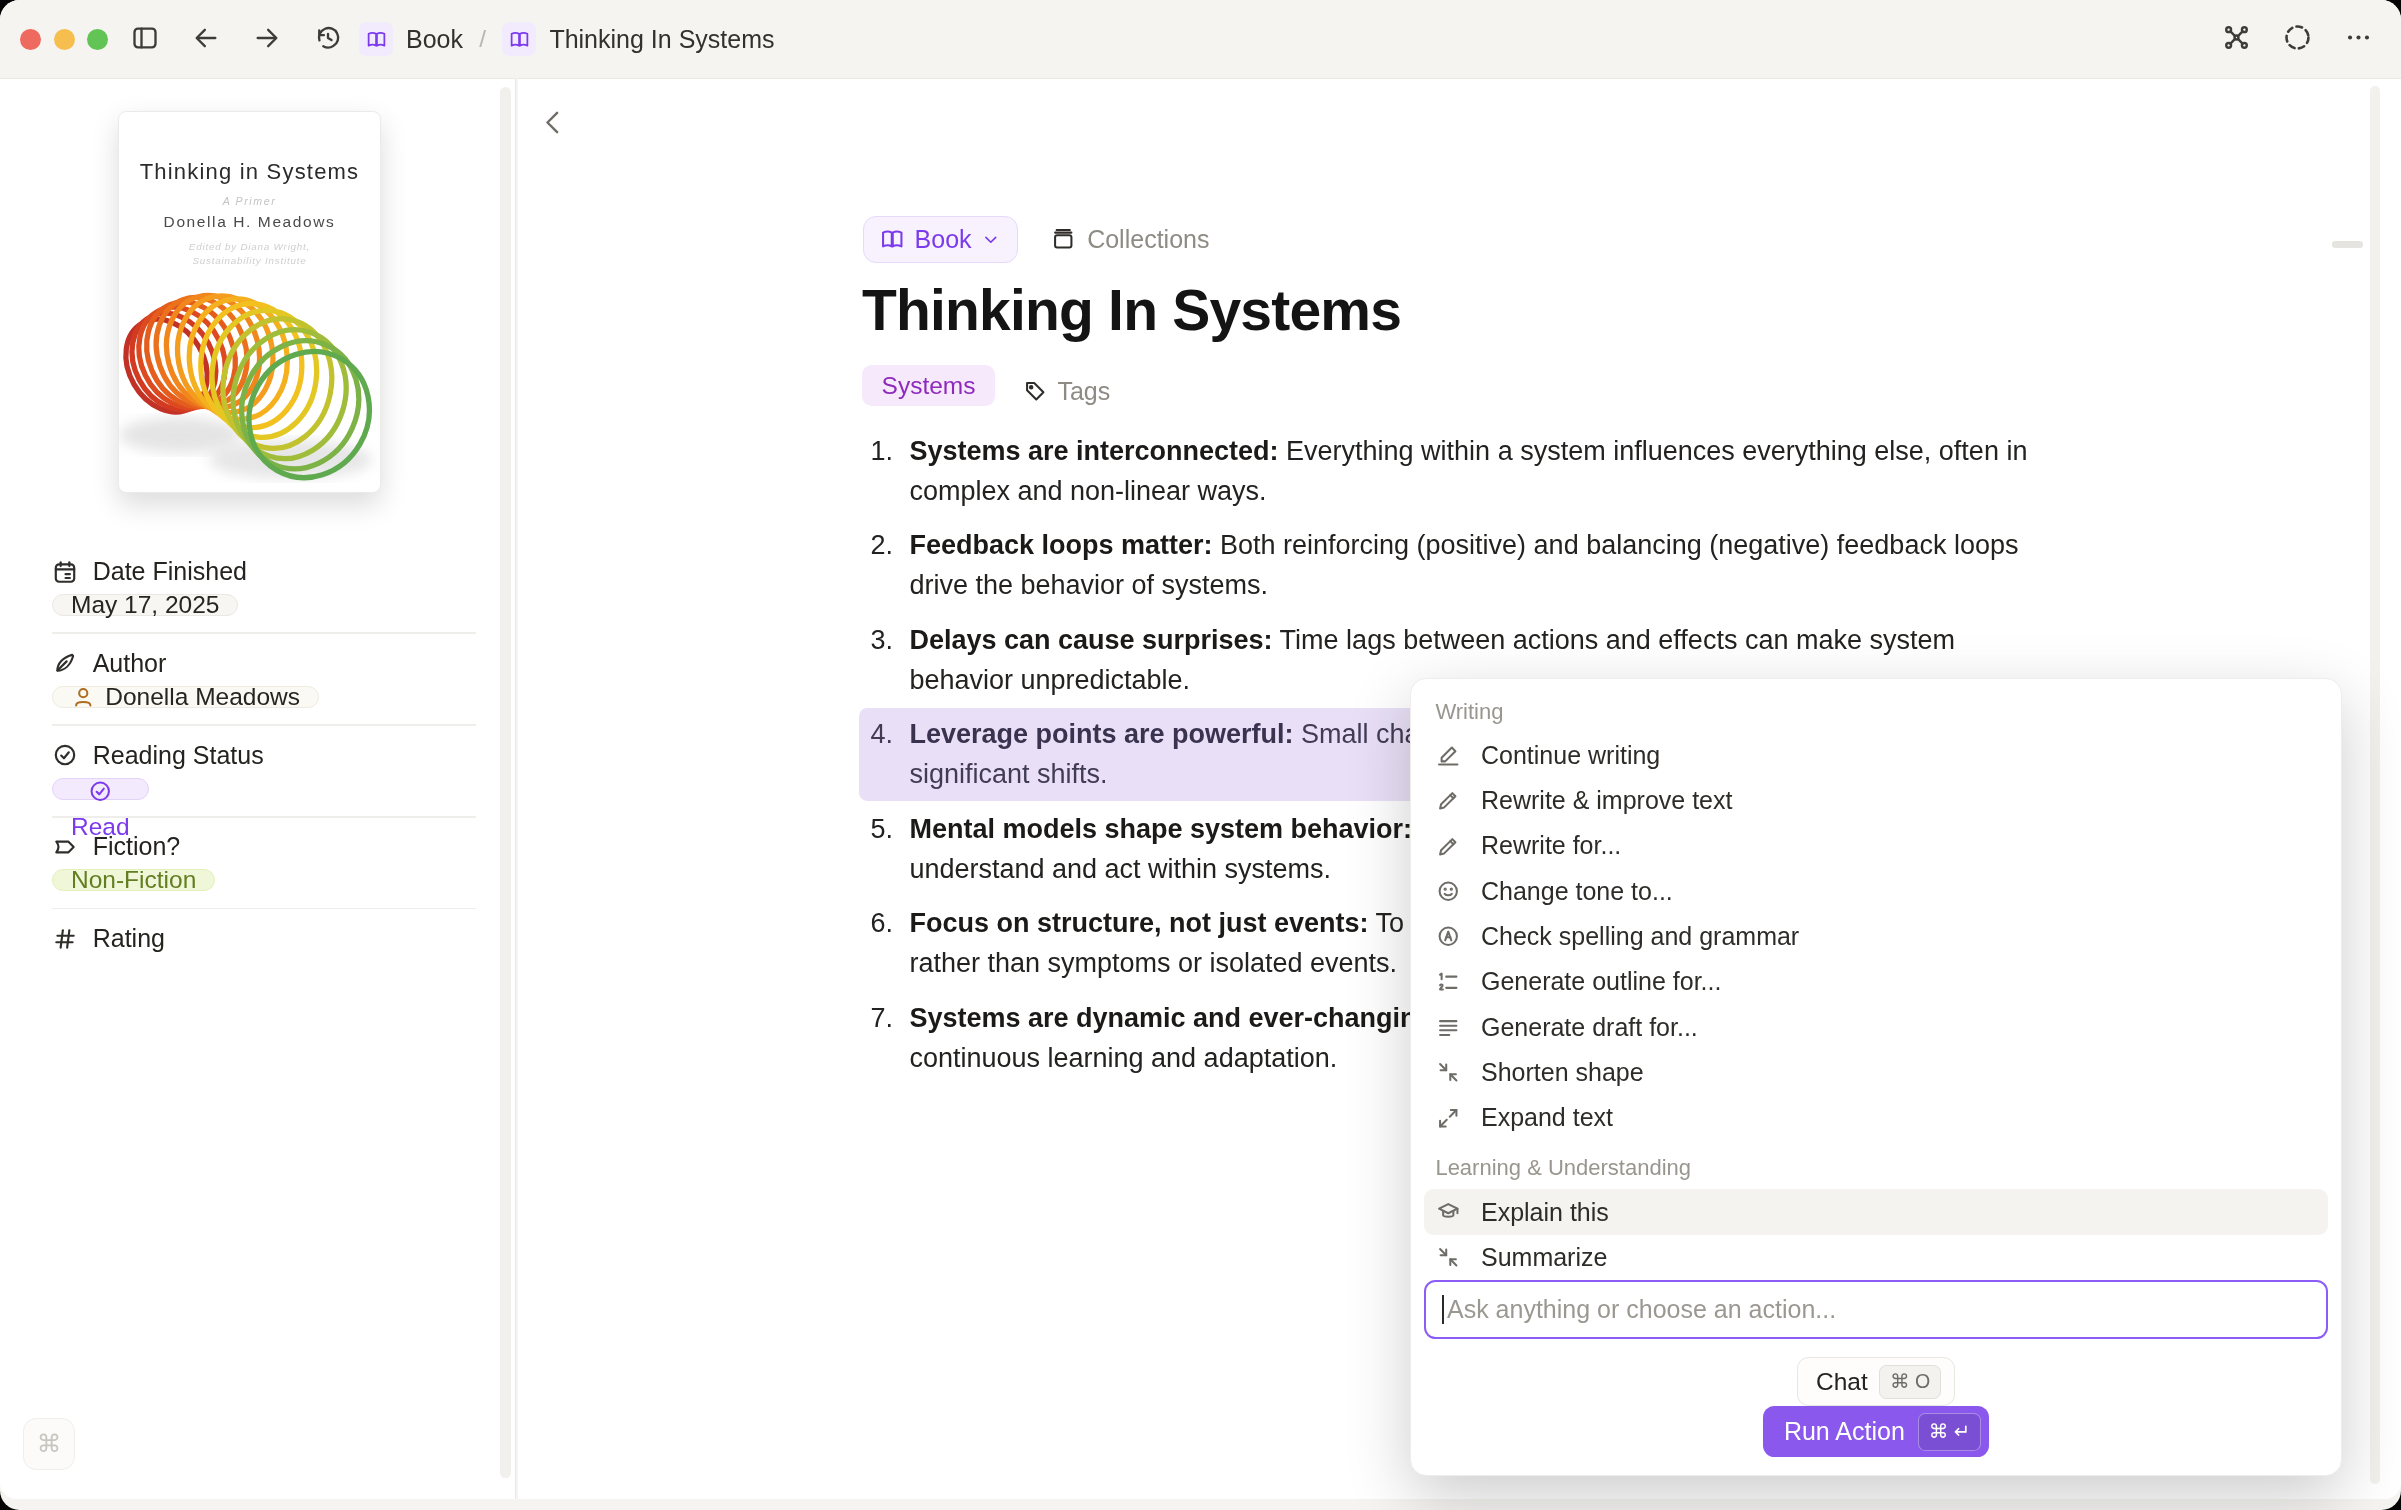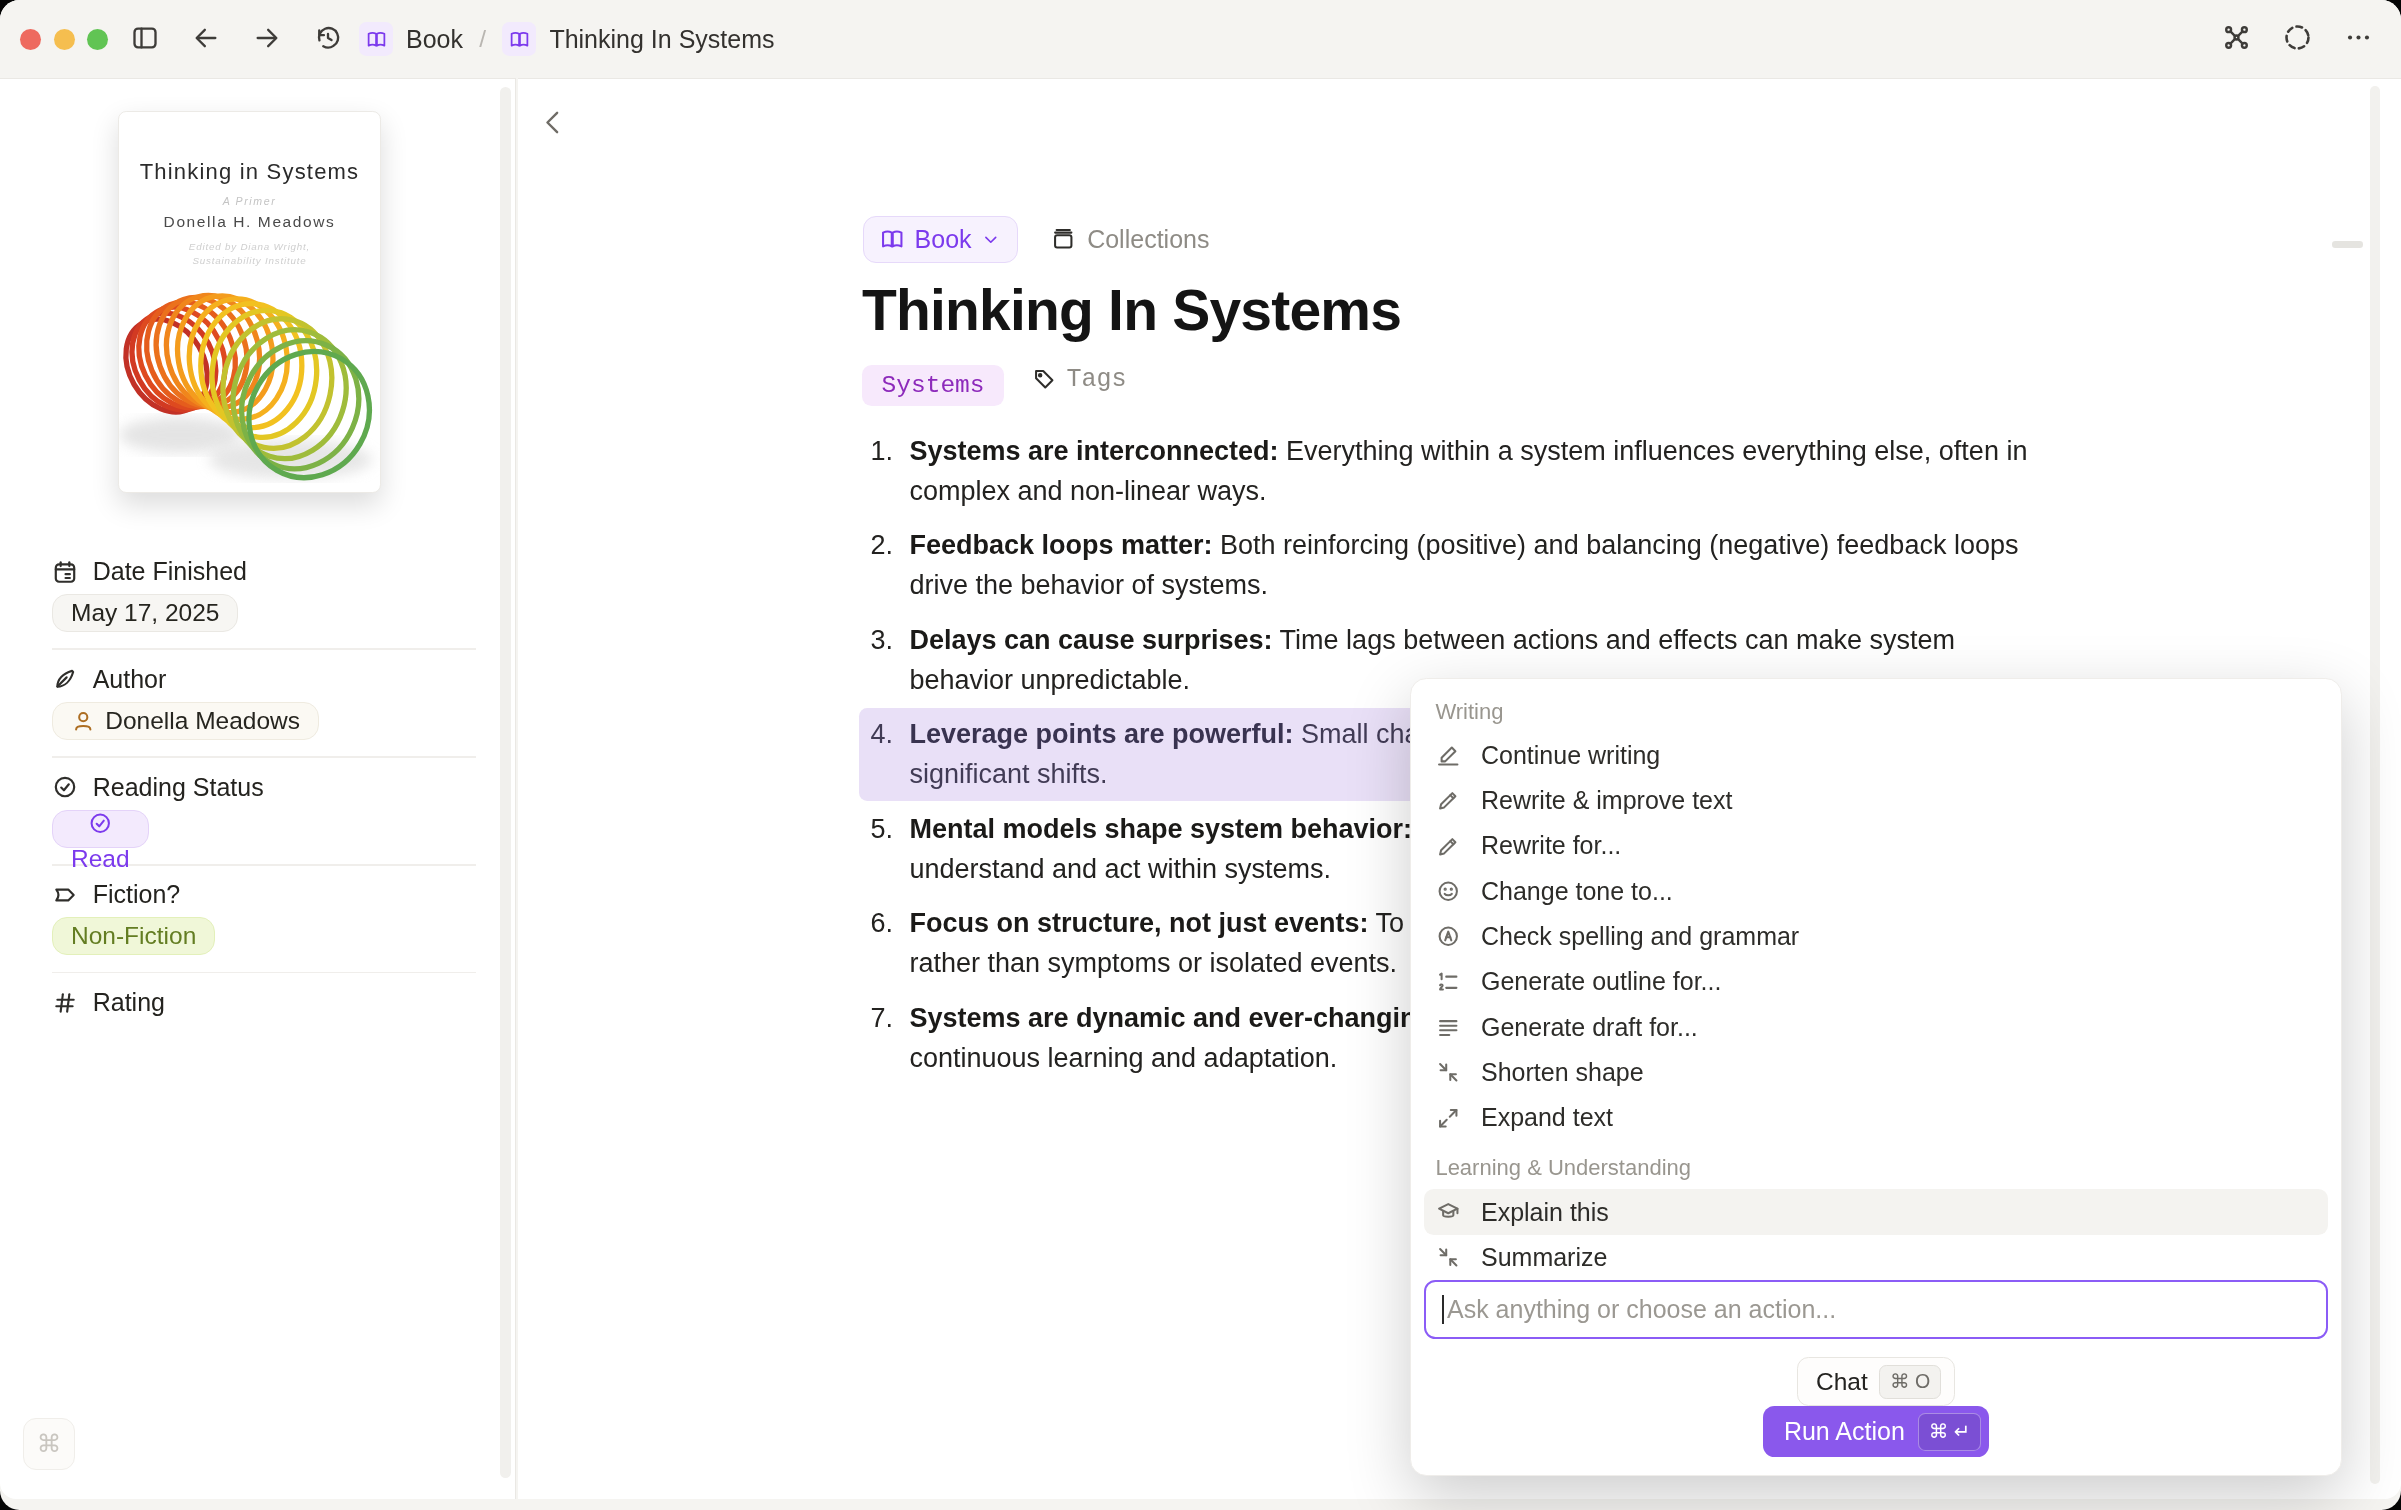--- a/index.html
+++ b/index.html
@@ -32,36 +32,36 @@
   .cv-auth { margin-top:6.5px; text-align:center; font-size:15.5px; letter-spacing:1.6px; color:#4A4A4A; }
   .cv-ed { margin-top:9.8px; text-align:center; font-size:9.8px; font-style:italic; letter-spacing:0.8px; color:#CFCFCF; }
   .cv-inst { margin-top:3.3px; text-align:center; font-size:9.8px; font-style:italic; letter-spacing:0.8px; color:#CFCFCF; }
   .cv-art { position:absolute; left:0; bottom:0; width:263px; height:216px; }
 
   
   .fields { position:absolute; left:52px; right:39px; top:478px; }
   .f-label { display:flex; align-items:center; gap:14.7px; height:29px; color:#24231F; font-size:25px; }
   .f-label .f-ico { color:#2F2E2B; display:flex; }
   .pill-row { margin-top:8.2px; display:flex; }
-  .pill { display:inline-flex; align-items:center; gap:9.8px; height:38px; padding:0 18px; border-radius:15px; font-size:24.5px; }
+  .pill { display:inline-flex; align-items:center; gap:9.8px; height:22px; padding:0 18px; border-radius:15px; font-size:24.5px; }
   .pill.date { background:#F7F6F3; border:1.2px solid #EAE8E3; color:#26251F; }
   .pill.person { background:#FBF9F3; border:1.2px solid #EFEBE0; color:#26251F; }
   .pill.read { background:#F3EAFD; border:1.2px solid #E4D3F9; color:#7C3AED;flex-direction:column; }
   .pill.green { background:#F0F7D8; border:1.2px solid #E3F0BA; color:#637D22; }
   .divider { height:1.6px; background:#F0EEEB; margin:16.3px 0 14.7px 0; }
   .cmd-btn { position:absolute; left:23px; bottom:29px; width:52px; height:52px; border-radius:13px; background:#FCFBF9; border:1.6px solid #F0EEEA; display:flex; align-items:center; justify-content:center; font-size:24.5px; color:#C9C6C0; }
 
   
   .back-chevron { position:absolute; left:21px; top:29px; color:#6F6C66; }
   .headrow { position:absolute; left:345px; top:137px; display:flex; align-items:center; gap:33px; }
   .book-pill { display:flex; align-items:center; gap:9.8px; height:47px; padding:0 16.3px; border-radius:13px; background:#F7F2FE; border:1.2px solid #E6D9FA; color:#7C3AED; font-size:25px; font-weight:500; }
   .collections { display:flex; align-items:center; gap:11.4px; color:#8E8B85; font-size:25px; }
   .collections .c-ico { color:#2E2D2A; display:flex; }
   .page-title { position:absolute; left:344px; top:198px; font-size:57px; font-weight:700; letter-spacing:-0.8px; color:#141414; }
-  .tagrow { position:absolute; left:344px; top:286px; display:flex; align-items:flex-start; gap:28px;font-family:Liberation Mono, monospace; }
+  .tagrow { position:absolute; left:344px; top:286px; display:flex; align-items:flex-end; gap:28px; }
   .sys-tag { height:41px; display:flex; align-items:center; padding:0 19.6px; border-radius:9.8px; background:#F7E9FC; color:#8D2ABB; font-size:24.5px; font-weight:500; }
   .tags-btn { display:flex; align-items:center; gap:9.8px; color:#8E8B85; font-size:25px; }
   .tags-btn .t-ico { color:#2E2D2A; display:flex; }
 
   .list { position:absolute; left:341px; top:345px; width:1210px; }
   .li { display:flex; font-size:27px; line-height:40px; color:#232220; padding:6.5px 11.4px; margin-bottom:1.6px; border-radius:8.2px; }
   .li .num { width:39px; flex:0 0 39px; }
   .li b { font-weight:700; color:#1B1A18; }
   .li.hl { background:#E9E0F7; color:#413B55; }
   .li.hl b { color:#393350; }

